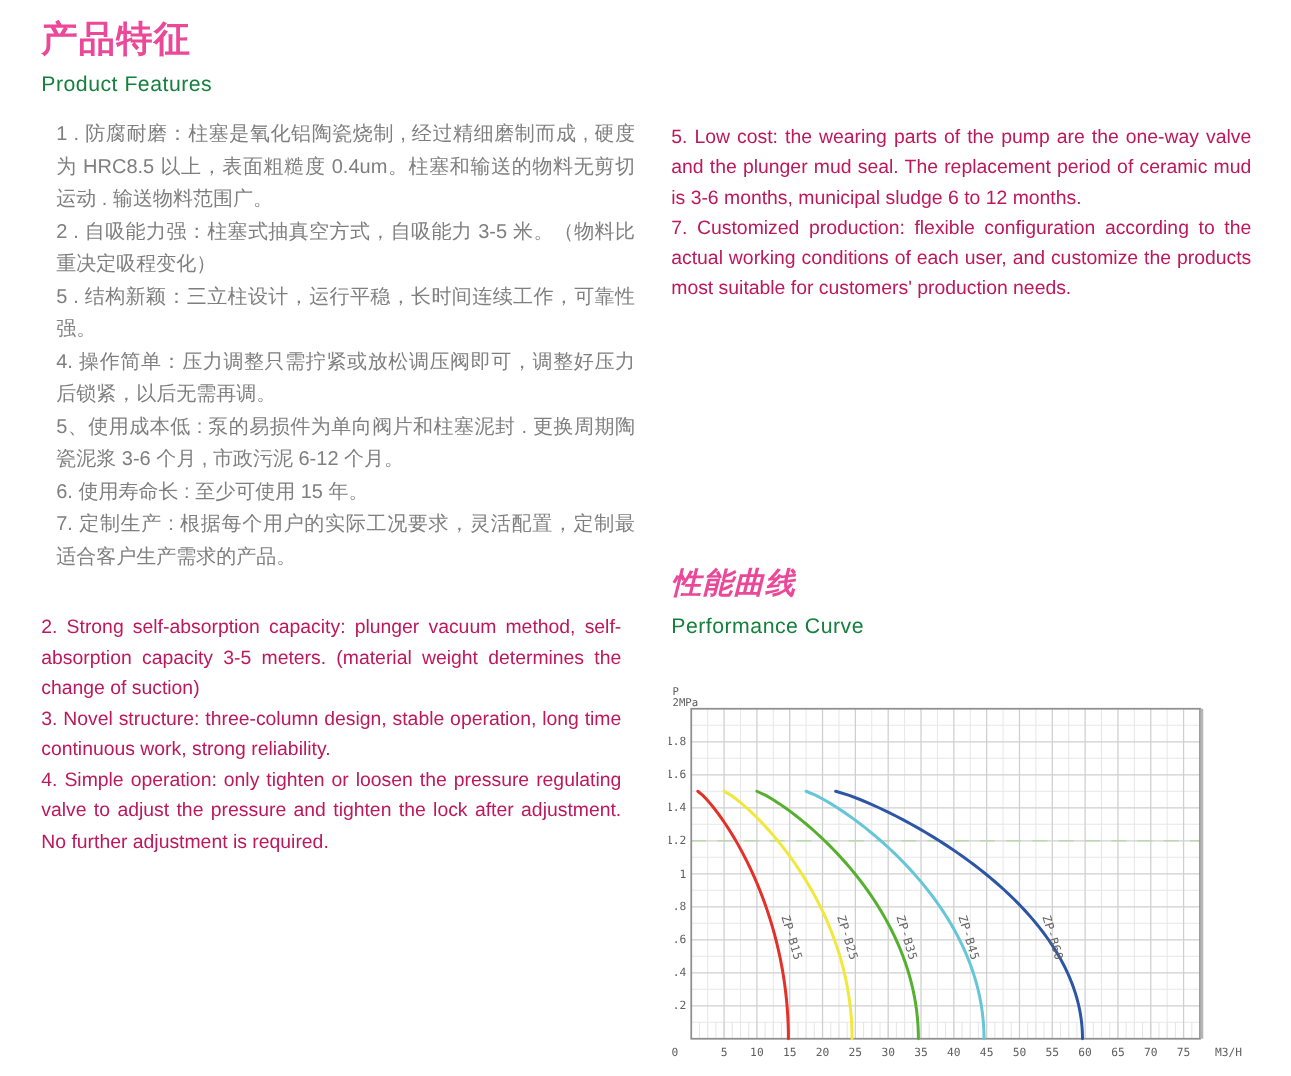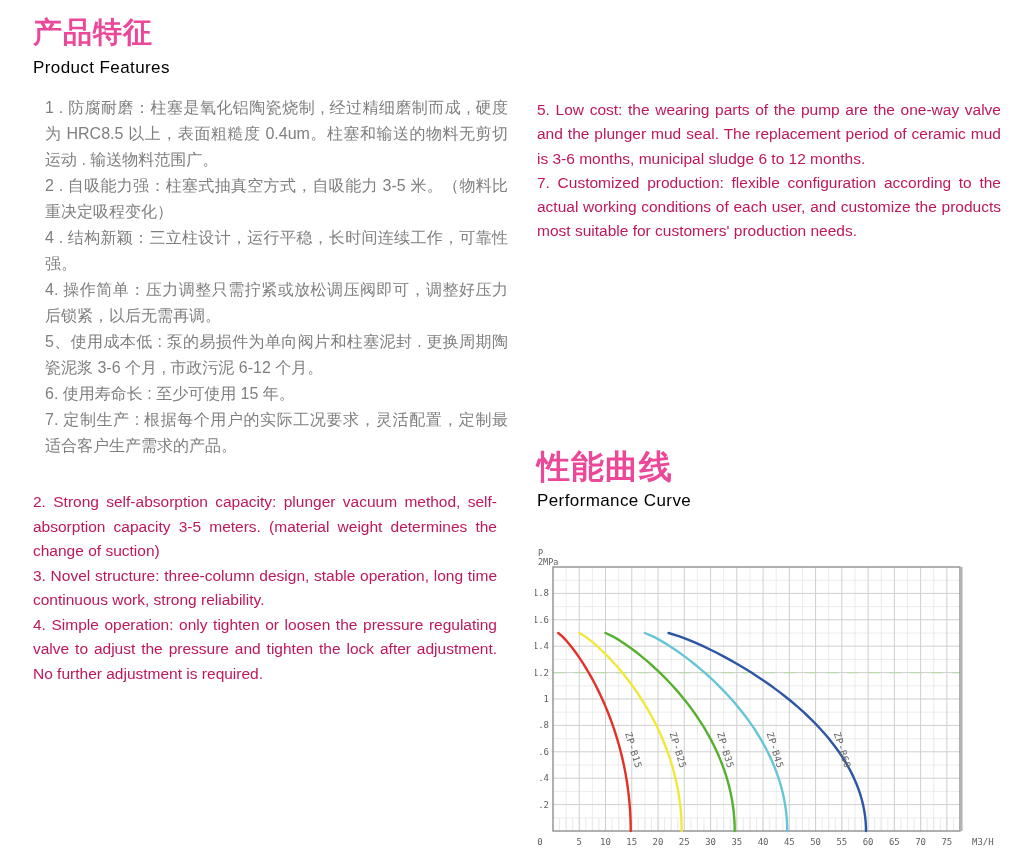--- a/index.html
+++ b/index.html
@@ -7,59 +7,59 @@
     width:1033px;height:861px;background:#ffffff;position:relative;overflow:hidden;
     font-family:"Liberation Sans", sans-serif;
     -webkit-font-smoothing:antialiased;
   }
   .abs{position:absolute;}
   .title-cn{
     font-size:29px;font-weight:bold;color:#ec4899;letter-spacing:1px;
     line-height:34px;margin:0;
   }
   .title-en{
-    font-size:17px;color:#000000;letter-spacing:0.4px;line-height:22px;
+    font-size:17px;color:#15803d;letter-spacing:0.4px;line-height:22px;
   }
   .cn-block{width:463px;color:#7f7f7f;font-size:16px;line-height:26px;text-align:justify;}
   .cn-block p{margin:0;}
   .en-block{width:464px;color:#be185d;font-size:15.5px;line-height:24.5px;text-align:justify;}
   .en-block p{margin:0;}
   .en-block.right p{line-height:24.3px;}
   .chart-wrap{width:466px;height:306px;}
   svg text{font-family:"DejaVu Sans Mono", monospace;}
 </style>
 </head>
 <body>
 
 <h1 class="abs title-cn" style="left:33px;top:15px;">产品特征</h1>
 
 <div class="abs title-en" style="left:33px;top:57px;">Product Features</div>
 
 <div class="abs cn-block" style="left:33px;top:95px;margin-left:12px;">
     <p>1 . 防腐耐磨：柱塞是氧化铝陶瓷烧制 , 经过精细磨制而成 , 硬度为 HRC8.5 以上，表面粗糙度 0.4um。柱塞和输送的物料无剪切运动 . 输送物料范围广。</p>
     <p>2 . 自吸能力强：柱塞式抽真空方式，自吸能力 3-5 米。（物料比重决定吸程变化）</p>
-    <p>4 . 结构新颖：三立柱设计，运行平稳，长时间连续工作，可靠性强。</p>
+    <p>5 . 结构新颖：三立柱设计，运行平稳，长时间连续工作，可靠性强。</p>
     <p>4. 操作简单：压力调整只需拧紧或放松调压阀即可，调整好压力后锁紧，以后无需再调。</p>
     <p>5、使用成本低 : 泵的易损件为单向阀片和柱塞泥封 . 更换周期陶瓷泥浆 3-6 个月 , 市政污泥 6-12 个月。</p>
     <p>6. 使用寿命长 : 至少可使用 15 年。</p>
     <p>7. 定制生产 : 根据每个用户的实际工况要求，灵活配置，定制最适合客户生产需求的产品。</p>
   </div>
 
 <div class="abs en-block" style="left:33px;top:490px;">
     <p>2. Strong self-absorption capacity: plunger vacuum method, self-absorption capacity 3-5 meters. (material weight determines the change of suction)</p>
     <p>3. Novel structure: three-column design, stable operation, long time continuous work, strong reliability.</p>
     <p>4. Simple operation: only tighten or loosen the pressure regulating valve to adjust the pressure and tighten the lock after adjustment. No further adjustment is required.</p>
   </div>
 
 <div class="abs en-block right" style="left:537px;top:98px;">
     <p>5. Low cost: the wearing parts of the pump are the one-way valve and the plunger mud seal. The replacement period of ceramic mud is 3-6 months, municipal sludge 6 to 12 months.</p>
     <p>7. Customized production: flexible configuration according to the actual working conditions of each user, and customize the products most suitable for customers' production needs.</p>
   </div>
 
-<h2 class="abs title-cn" style="left:537px;top:450px;font-size:33px;">性能曲线</h2>
+<h2 class="abs title-cn" style="left:537px;top:450px;font-size:24px;font-style:italic;">性能曲线</h2>
 
 <div class="abs title-en" style="left:537px;top:490px;">Performance Curve</div>
 
 <div class="abs chart-wrap" style="left:535px;top:547px;">
   <svg width="466" height="306" viewBox="0 0 466 306">
       <line x1="24.564516129032256" y1="270.8" x2="24.564516129032256" y2="284" stroke="#e0e0e0" stroke-width="0.7"></line>
       <line x1="31.129032258064516" y1="270.8" x2="31.129032258064516" y2="284" stroke="#e0e0e0" stroke-width="0.7"></line>
       <line x1="37.693548387096776" y1="270.8" x2="37.693548387096776" y2="284" stroke="#e0e0e0" stroke-width="0.7"></line>
       <line x1="44.25806451612903" y1="270.8" x2="44.25806451612903" y2="284" stroke="#e0e0e0" stroke-width="0.7"></line>
       <line x1="50.822580645161295" y1="270.8" x2="50.822580645161295" y2="284" stroke="#e0e0e0" stroke-width="0.7"></line>

